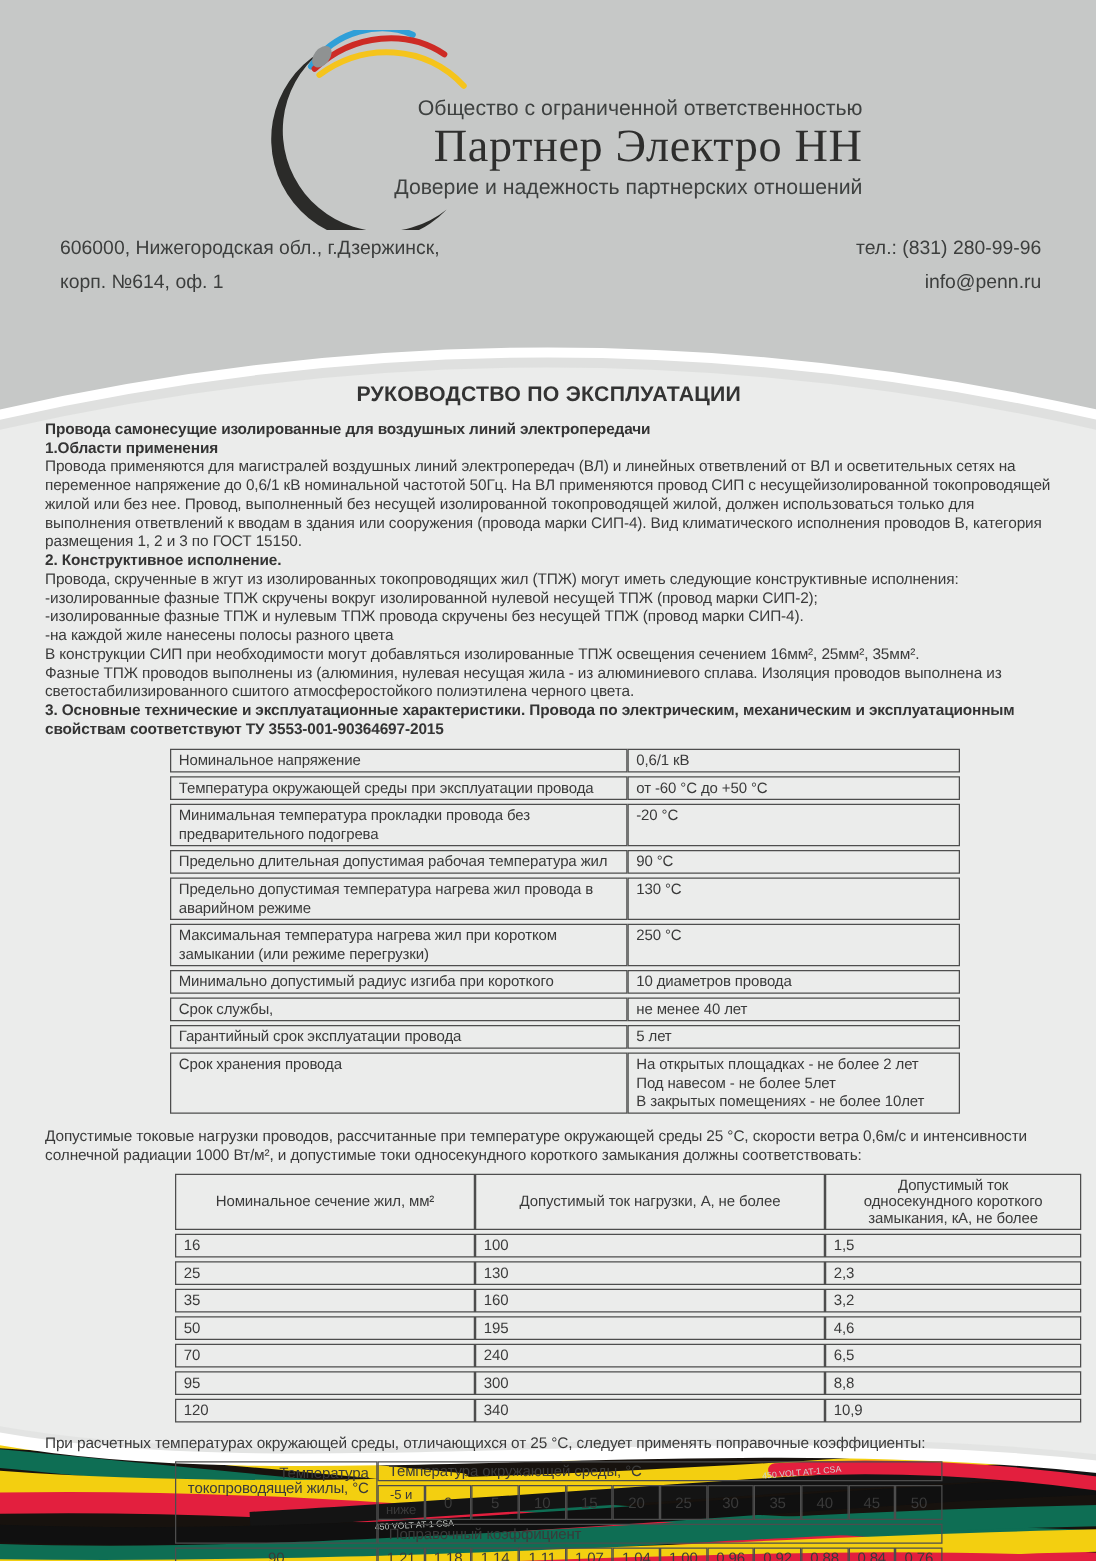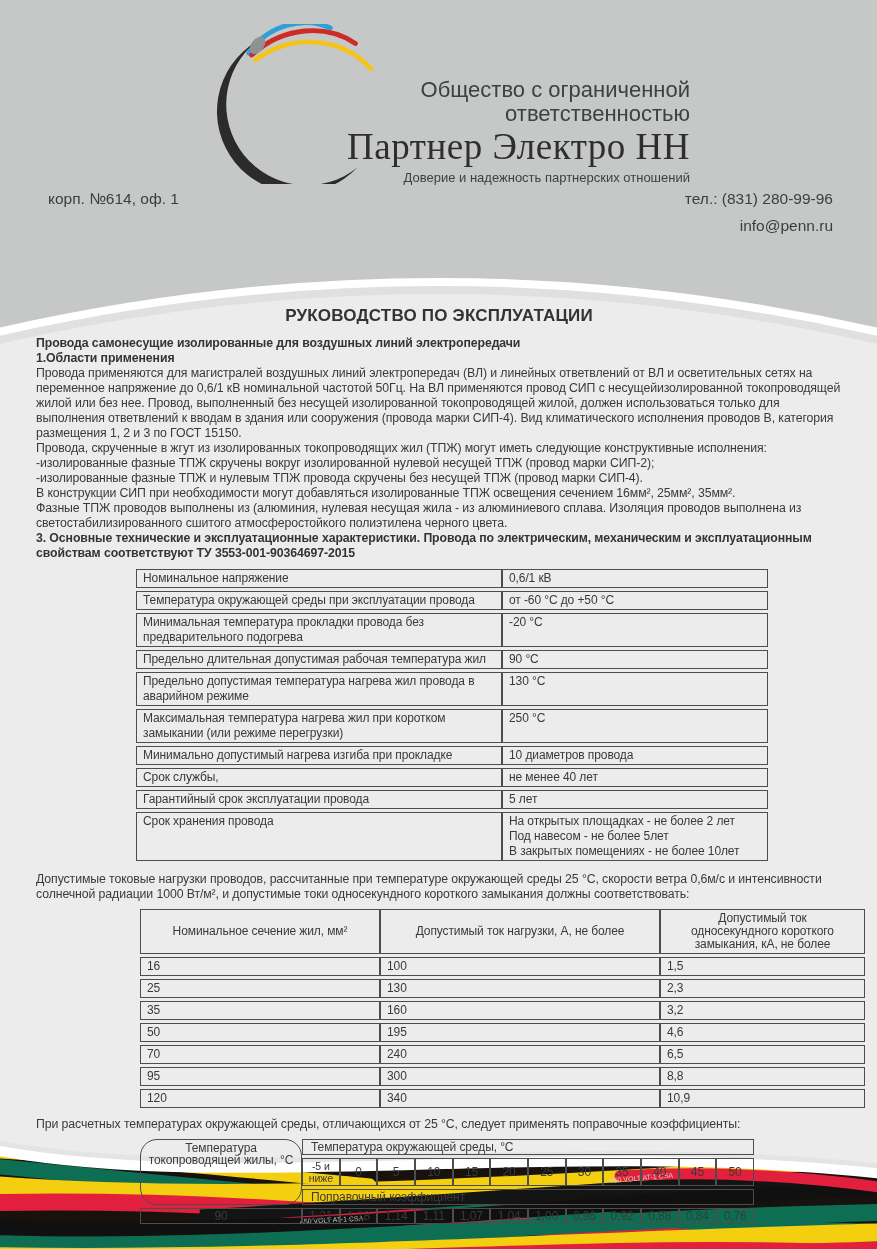--- a/index.html
+++ b/index.html
@@ -5,23 +5,23 @@
   html,body{margin:0;padding:0;background:#9a9c9b;}
   .stage{
     position:relative;width:877px;height:1249px;margin:0 auto;overflow:hidden;
     background:#ebeceb;font-family:"Liberation Sans",sans-serif;color:#3a3a3a;
   }
   .bg{position:absolute;left:0;top:0;}
 
   
   .logo-icon{position:absolute;left:192px;top:24px;}
   .logo-text{position:absolute;top:78px;left:250px;width:440px;text-align:right;line-height:1.1;}
-  .org-type{font-size:22px;color:#3e4140;margin-bottom:1px;}
+  .org-type{font-size:17px;color:#3e4140;margin-bottom:1px;}
   .brand-name{font-family:"Liberation Serif",serif;font-size:37px;color:#2e2e2d;letter-spacing:.5px;}
-  .slogan{font-size:13px;color:#3e4140;margin-top:3px;}
+  .slogan{font-size:17px;color:#3e4140;margin-top:3px;}
   .contacts{position:absolute;top:186px;left:48px;right:44px;display:flex;justify-content:space-between;
     font-size:15.5px;color:#3c3e3d;line-height:1.72;}
   .contacts .right{text-align:right;}
 
   
   .content{position:absolute;top:304px;left:36px;width:806px;font-size:12.3px;line-height:15px;letter-spacing:-.1px;}
   .doc-title{text-align:center;font-size:17px;font-weight:bold;color:#333;margin:4px 0 13px 0;letter-spacing:.2px;}
   .b{font-weight:bold;color:#343434;}
   p{margin:0;}
 
@@ -34,21 +34,21 @@
   .t1 .val{width:252px;}
 
   .t2{width:615px;margin:4px 0 6px 104px;table-layout:fixed;}
   .t2 th{text-align:center;vertical-align:middle;line-height:13px;padding:2px 20px;}
   .t2 .c1{width:198px;margin-left:26px;}
   .t2 .c2{width:238px;}
   .t2 .c3{width:163px;}
 
   .t3{width:614px;margin:4px 0 4px 104px;table-layout:fixed;font-size:11.5px;}
   .t3 td{text-align:center;vertical-align:middle;line-height:12px;padding:1px 2px;}
-  .t3 .corner{width:148px;text-align:center;vertical-align:top;padding:2px 6px;border-radius:17px;}
+  .t3 .corner{width:148px;text-align:right;vertical-align:top;padding:2px 6px;}
   .t3 .group{text-align:left;padding-left:8px;}
   .t3 .coeflab{text-align:left;padding-left:8px;}
   .t3 .low{font-size:10.5px;}
 </style>
 </head>
 <body>
 
 <div class="stage">
 
   <svg class="bg" width="877" height="1249" viewBox="0 0 877 1249">
@@ -92,37 +92,40 @@
   </svg>
 
   <div class="logo-text">
     <div class="org-type">Общество с ограниченной ответственностью</div>
     <div class="brand-name">Партнер Электро НН</div>
     <div class="slogan">Доверие и надежность партнерских отношений</div>
   </div>
 
   <div class="contacts">
     <div class="left">
+      <div>606000, Нижегородская обл., г.Дзержинск,</div>
       <div>корп. №614, оф. 1</div>
     </div>
     <div class="right">
       <div>тел.: (831) 280-99-96</div>
       <div>info@penn.ru</div>
     </div>
   </div>
 
   <div class="content">
     <div class="doc-title">РУКОВОДСТВО ПО ЭКСПЛУАТАЦИИ</div>
 
     <p class="b">Провода самонесущие изолированные для воздушных линий электропередачи</p>
     <p class="b">1.Области применения</p>
     <p>Провода применяются для магистралей воздушных линий электропередач (ВЛ) и линейных ответвлений от ВЛ и осветительных сетях на переменное напряжение до 0,6/1 кВ номинальной частотой 50Гц. На ВЛ применяются провод СИП с несущейизолированной токопроводящей жилой или без нее. Провод, выполненный без несущей изолированной токопроводящей жилой, должен использоваться только для выполнения ответвлений к вводам в здания или сооружения (провода марки СИП-4). Вид климатического исполнения проводов В, категория размещения 1, 2 и 3 по ГОСТ 15150.</p>
+    <p class="b">2. Конструктивное исполнение.</p>
     <p>Провода, скрученные в жгут из изолированных токопроводящих жил (ТПЖ) могут иметь следующие конструктивные исполнения:</p>
     <p>-изолированные фазные ТПЖ скручены вокруг изолированной нулевой несущей ТПЖ (провод марки СИП-2);</p>
     <p>-изолированные фазные ТПЖ и нулевым ТПЖ провода скручены без несущей ТПЖ (провод марки СИП-4).</p>
+    <p>-на каждой жиле нанесены полосы разного цвета</p>
     <p>В конструкции СИП при необходимости могут добавляться изолированные ТПЖ освещения сечением 16мм², 25мм², 35мм².</p>
     <p>Фазные ТПЖ проводов выполнены из (алюминия, нулевая несущая жила - из алюминиевого сплава. Изоляция проводов выполнена из светостабилизированного сшитого атмосферостойкого полиэтилена черного цвета.</p>
     <p class="b">3. Основные технические и эксплуатационные характеристики. Провода по электрическим, механическим и эксплуатационным свойствам соответствуют ТУ 3553-001-90364697-2015</p>
 
     <table class="t1">
       <tbody>
         <tr>
             <td class="lab">Номинальное напряжение</td>
             <td class="val">0,6/1 кВ</td>
           </tr>
@@ -140,21 +143,21 @@
           </tr>
         <tr>
             <td class="lab">Предельно допустимая температура нагрева жил провода в аварийном режиме</td>
             <td class="val">130 °С</td>
           </tr>
         <tr>
             <td class="lab">Максимальная температура нагрева жил при коротком замыкании (или режиме перегрузки)</td>
             <td class="val">250 °С</td>
           </tr>
         <tr>
-            <td class="lab">Минимально допустимый нагрева изгиба при прокладке</td>
+            <td class="lab">Минимально допустимый радиус изгиба при короткого</td>
             <td class="val">10 диаметров провода</td>
           </tr>
         <tr>
             <td class="lab">Срок службы,</td>
             <td class="val">не менее 40 лет</td>
           </tr>
         <tr>
             <td class="lab">Гарантийный срок эксплуатации провода</td>
             <td class="val">5 лет</td>
           </tr>

